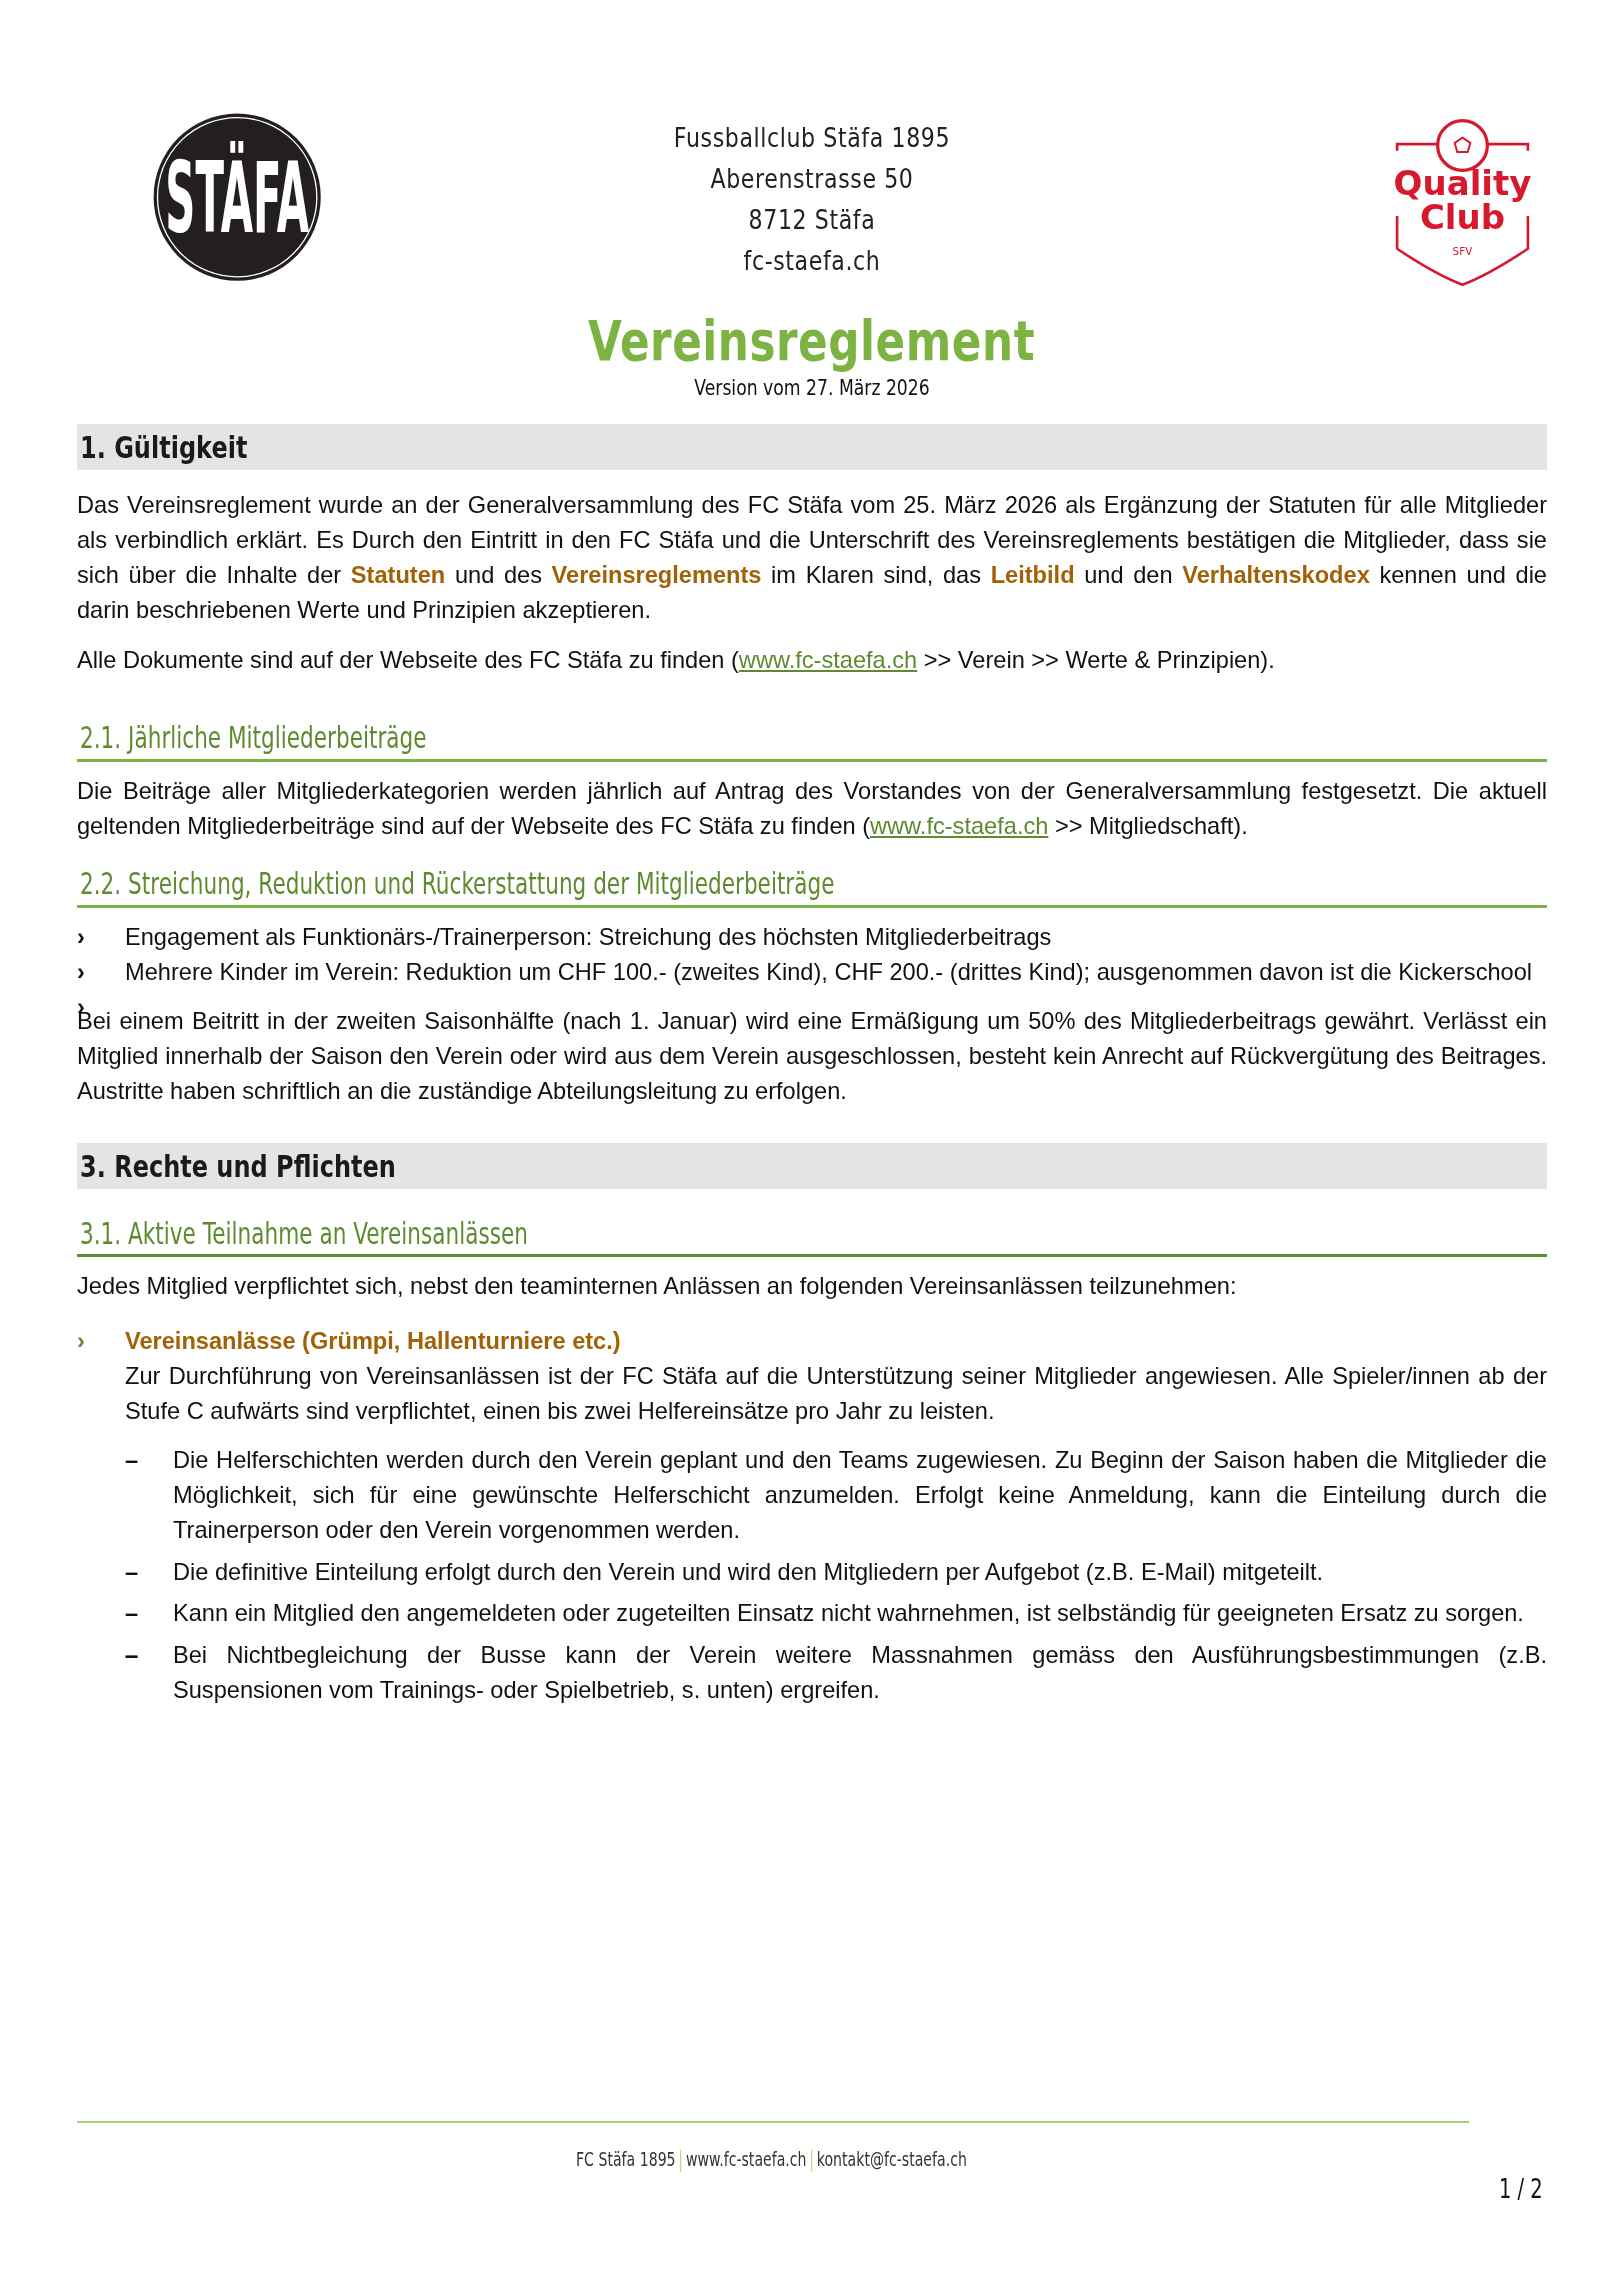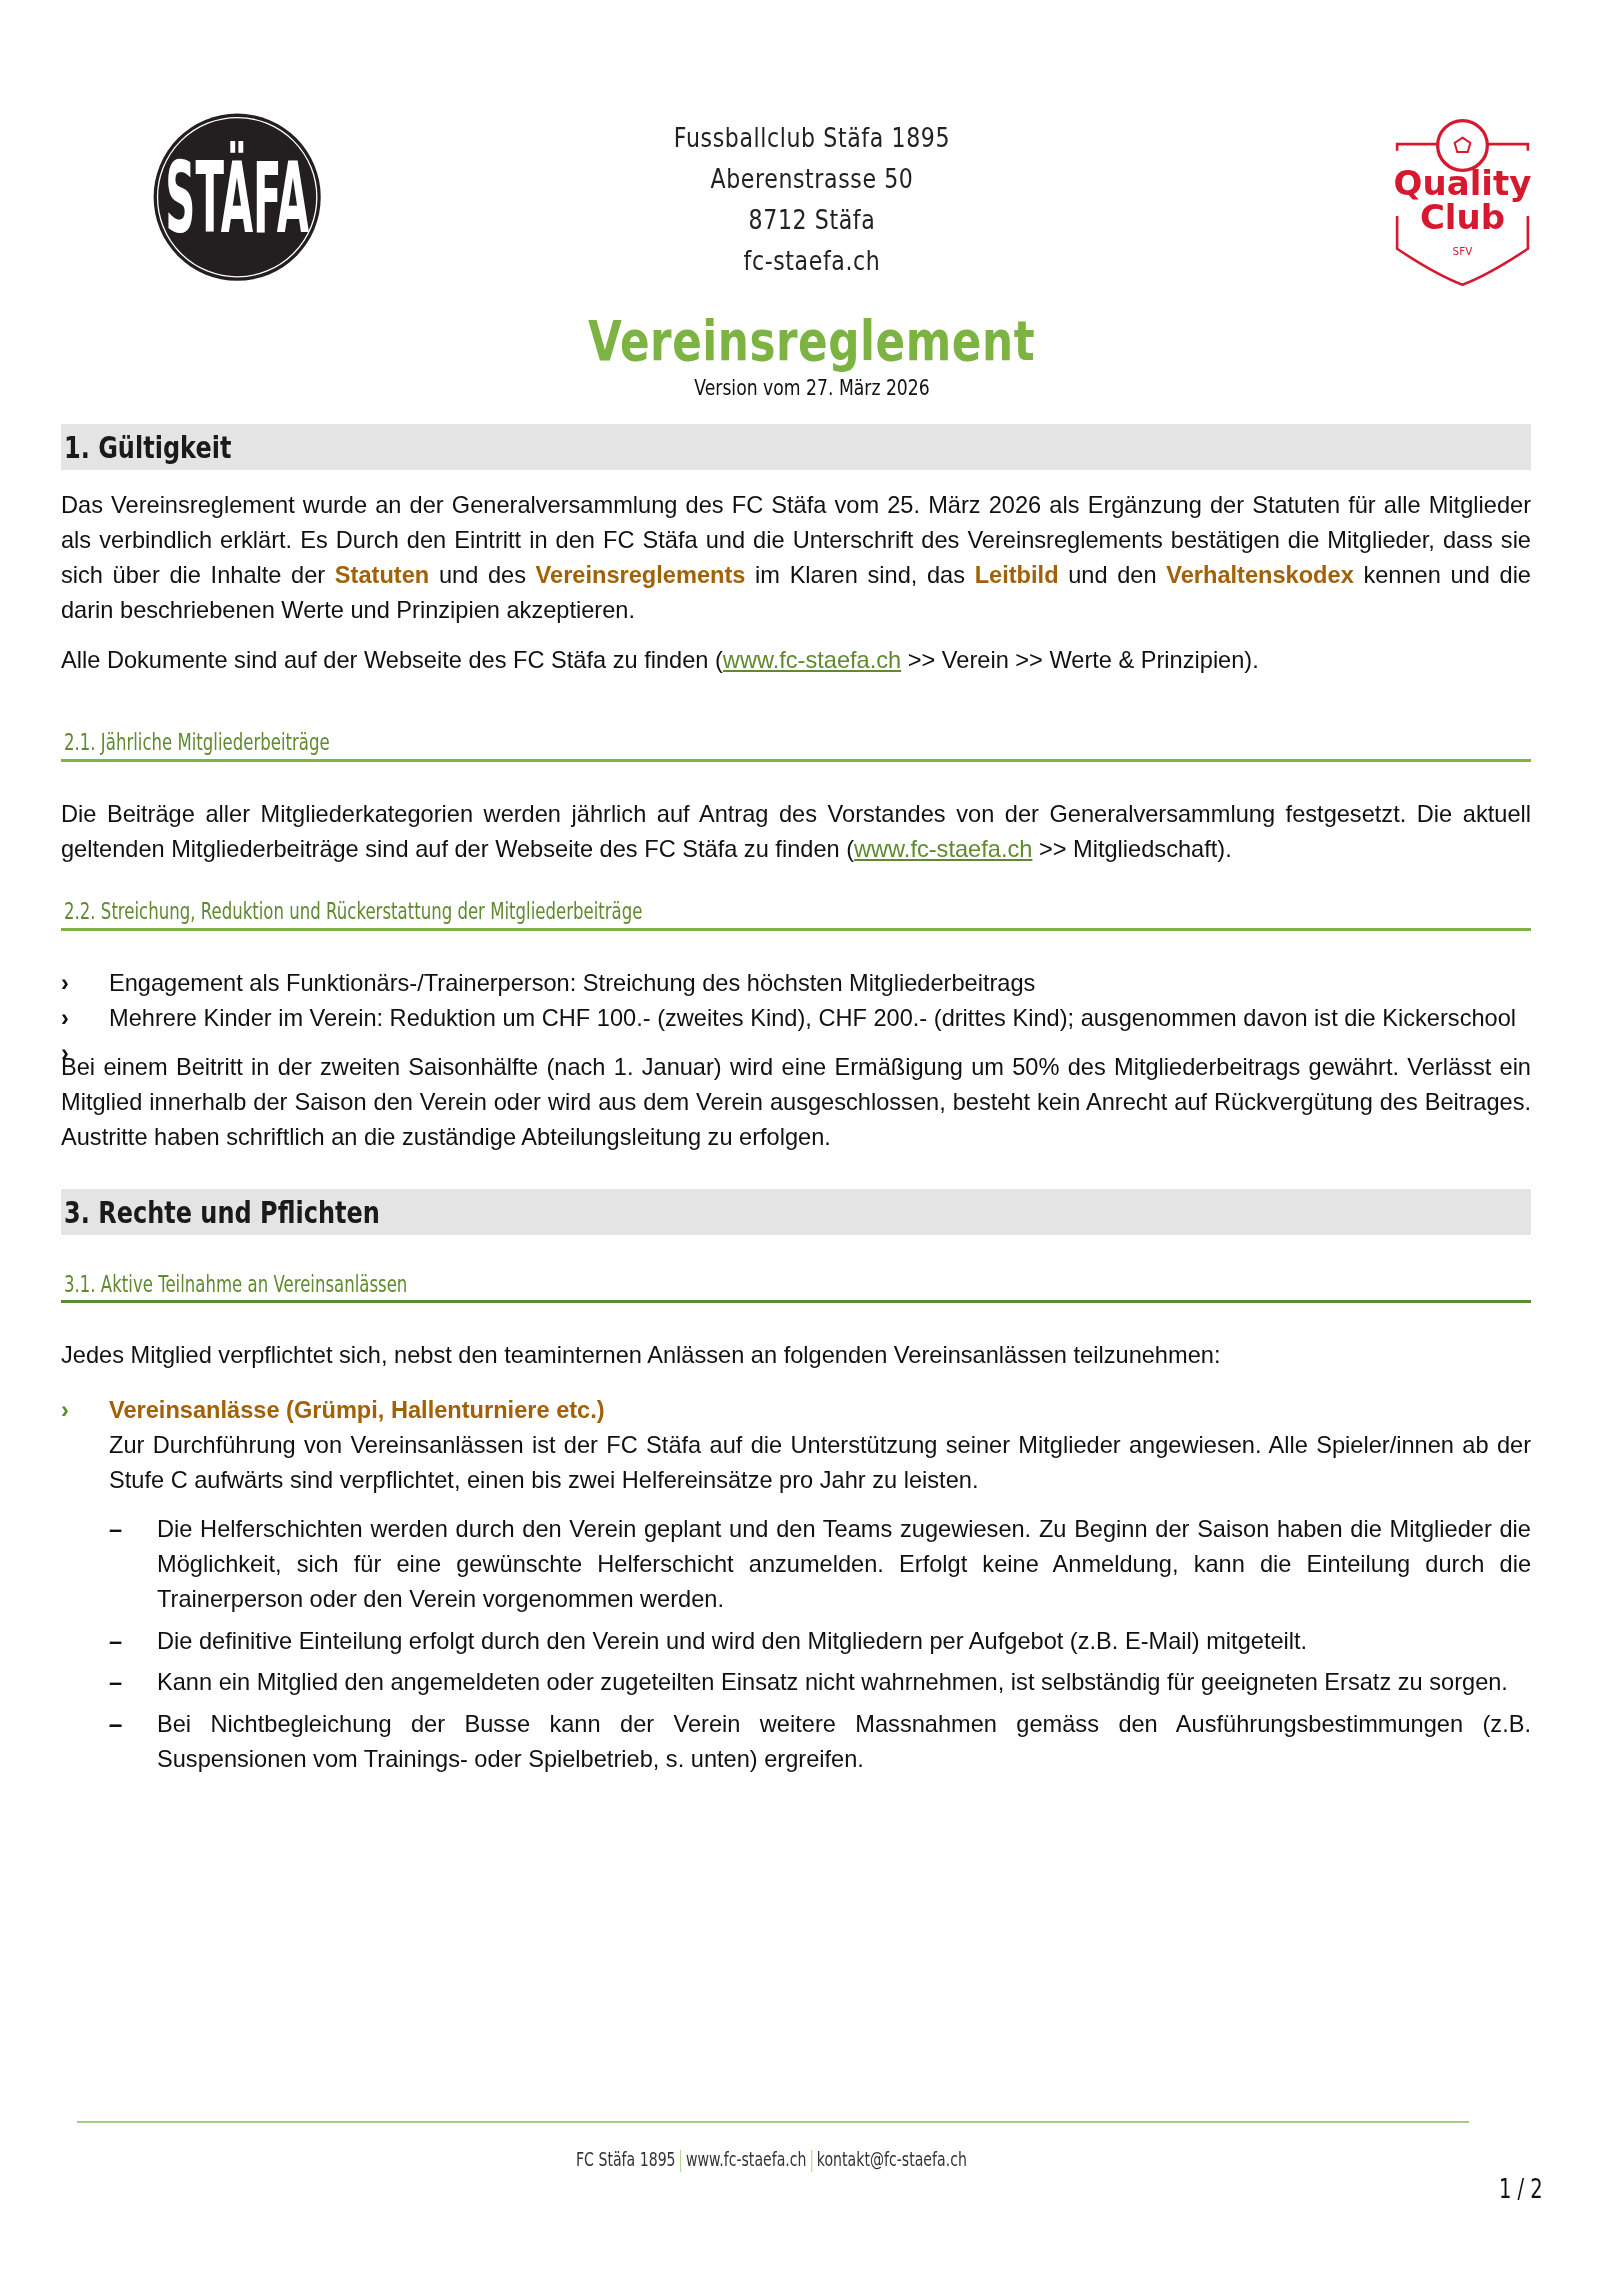--- a/index.html
+++ b/index.html
@@ -17,31 +17,31 @@
   .doc-title {
     position: absolute; left: 484px; top: 308px; width: 655px; text-align: center;
     font-family: "DejaVu Sans", sans-serif; font-weight: bold; font-size: 56px; color: #7cb342;
     transform: scaleX(0.78); transform-origin: center; letter-spacing: 0.7px;
   }
   .doc-version {
     position: absolute; left: 550px; top: 376px; width: 524px; text-align: center;
     font-family: "DejaVu Sans", sans-serif; font-size: 21px; color: #111;
     transform: scaleX(0.82); transform-origin: center;
   }
-  .content { position: absolute; left: 61px; top: 424px; width: 1470px; }
+  .content { position: absolute; left: 77px; top: 424px; width: 1470px; }
   .h1 {
     background: #e4e4e4; height: 46px; display: flex; align-items: center; padding-left: 2.6px;
     font-family: "DejaVu Sans", sans-serif; font-size: 30px; font-weight: bold; color: #1a1a1a;
     margin-top: 0; margin-bottom: 18.3px;
   }
   .h1 span { display: inline-block; transform: scaleX(0.8); transform-origin: left; }
   .h2 {
     border-bottom: 3.9px solid #7cb342; height: 43px; display: flex; align-items: flex-end;
-    font-family: "DejaVu Sans", sans-serif; font-size: 23px; color: #5f8a2f; padding-left: 2.6px;
-    padding-bottom: 3.9px; margin-bottom: 35px;
+    font-family: "DejaVu Sans", sans-serif; font-size: 30px; color: #5f8a2f; padding-left: 2.6px;
+    padding-bottom: 3.9px; margin-bottom: 12px;
   }
   .h2.dark { border-bottom-color: #5e8a33; }
   .h2 span { display: inline-block; transform: scaleX(0.72); transform-origin: left; white-space: nowrap; }
   p {
     margin: 0 0 14.4px 0; font-size: 23.6px; line-height: 35px; text-align: justify;
   }
   .g { color: #a16207; font-weight: bold; }
   .link { color: #5f8a2f; text-decoration: underline; }
   ul.arrow { list-style: none; margin: 0 0 14.4px 0; padding: 0; }
   ul.arrow li { position: relative; padding-left: 48px; font-size: 23.6px; line-height: 35px; text-align: justify; }

